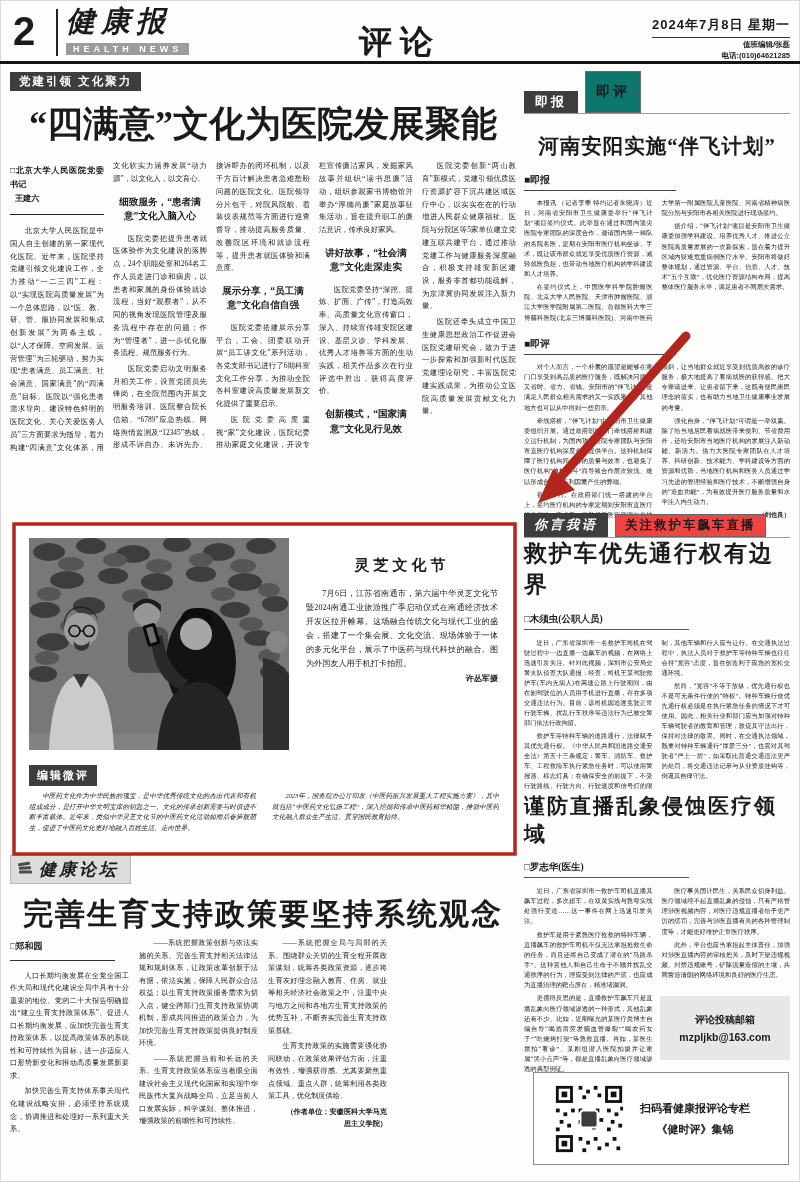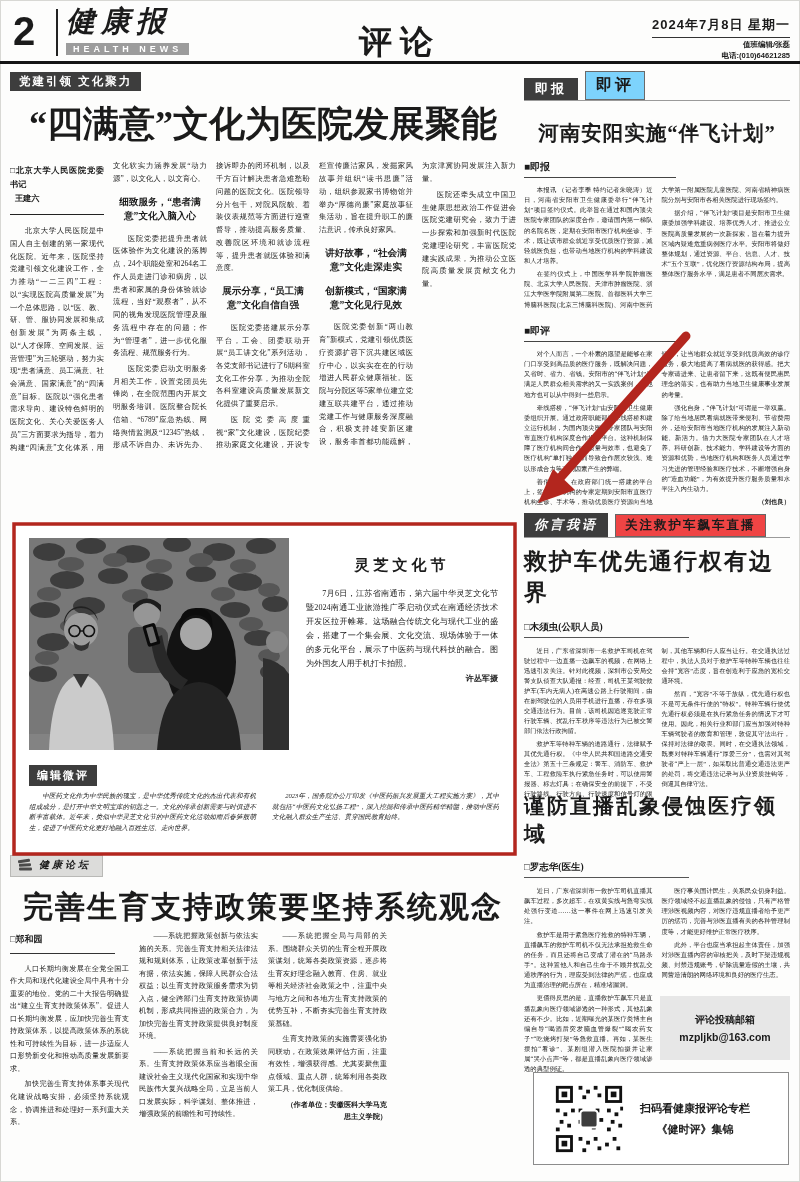--- a/index.html
+++ b/index.html
@@ -32,21 +32,21 @@
   .main-title { text-align:center; font-size:36px; font-weight:900; margin-top:13px; line-height:1.15; }
   .main-cols { margin-top:15px; height:296px; column-count:5; column-gap:9px; font-size:7.4px; line-height:1.72; }
   .byline-box { font-size:8.2px; font-weight:700; border-bottom:1.6px solid #222; padding:4px 0 8px; margin-bottom:10px; line-height:1.7; break-inside:avoid; }
   .byline-box .nm { display:block; margin-left:0.6em; }
   h3.isub { font-size:9.6px; font-weight:900; text-align:center; margin:9px 3px; line-height:1.5; break-inside:avoid; }
 
   
   .rt { position:absolute; left:524px; top:71px; width:266px; }
   .tabs { display:flex; gap:7px; align-items:flex-end; border-bottom:1px solid #9a9a9a; padding-bottom:0; }
   .tab-dark { font-size:13px; padding:2px 11px; letter-spacing:3px; }
-  .tab-box { font-size:16px; font-weight:700; font-family:"Liberation Sans",sans-serif; border:1.5px solid #6a6a6a; padding:3px 10px; letter-spacing:3px; background:#7dd3fc; }
+  .tab-box { font-size:14px; font-weight:700; font-family:"Liberation Sans",sans-serif; border:1.5px solid #6a6a6a; padding:11px 10px; letter-spacing:3px; background:#0f766e; }
   .rt-title { font-size:20.5px; font-weight:900; text-align:center; margin-top:18px; letter-spacing:1px; }
   .slabel { font-size:10px; font-weight:800; font-family:"Liberation Sans",sans-serif; border-bottom:1.5px solid #444; width:57%; padding-bottom:3px; margin:13px 0 7px; }
   .two-cols { column-count:2; column-gap:9px; font-size:6.35px; line-height:1.6; }
   .jibao-cols { height:126px; }
   .jiping-cols { height:172px; column-fill:balance; }
 
   
   .photo-block { position:absolute; left:14px; top:524px; width:501px; height:330px; background:#fff; }
   .photo-frame { position:absolute; left:15px; top:14px; width:260px; height:212px; background:#777; overflow:hidden; }
   .photo-frame svg { filter:grayscale(1) contrast(1.03); display:block; }
@@ -55,38 +55,38 @@
   .cap-text { font-size:8.1px; line-height:1.74; text-align:justify; text-indent:2em; }
   .cap-credit { text-align:right; font-size:8.1px; font-weight:700; margin-top:2px; }
   .micro-badge { position:absolute; left:15px; top:241px; font-size:11px; padding:3px 8px; letter-spacing:2px; }
   .micro { position:absolute; left:15px; top:267px; width:470px; height:56px; column-count:2; column-gap:16px; font-size:6.6px; line-height:1.62; font-style:italic; text-align:justify; overflow:hidden; }
 
   
   .ny { position:absolute; left:524px; top:513px; width:266px; }
   .ny-head { display:flex; align-items:flex-end; border-bottom:1px solid #9a9a9a; }
   .ny-badge { font-size:13px; font-style:italic; padding:3px 10px; letter-spacing:3px; }
   .ny-topic { font-size:12.5px; font-weight:700; border:1.5px solid #666; padding:2px 9px; margin-left:7px; letter-spacing:2px; background:#ef4444; }
-  .ny-title { font-size:23px; font-weight:900; margin-top:8px; letter-spacing:2px; }
+  .ny-title { font-size:23px; font-weight:900; margin-top:0; letter-spacing:2px; }
   .byline2 { font-size:9.5px; font-weight:800; border-bottom:1.2px solid #555; width:62%; padding-bottom:3px; margin:13px 0 8px; }
   .ny-cols { height:154px; font-size:6.25px; }
 
   
   .jf { position:absolute; left:524px; top:792px; width:266px; }
   .jf-title { font-size:21px; font-weight:900; letter-spacing:2px; }
   .jf-cols { height:202px; }
   .mailbox { position:absolute; left:660px; top:996px; width:130px; height:64px; background:#e7e7e7; display:flex; flex-direction:column; justify-content:center; text-align:center; font-family:"Liberation Sans",sans-serif; font-weight:700; z-index:5; }
   .mail-l1 { font-size:10px; }
   .mail-l2 { font-size:10.5px; margin-top:4px; }
   .qrbox { position:absolute; left:533px; top:1072px; width:256px; height:93px; border:1.5px solid #8c8c8c; display:flex; align-items:center; background:#fff; }
   .qr { margin-left:20px; flex:0 0 auto; }
   .qr-text { margin-left:16px; font-size:11px; font-weight:800; line-height:1.9; text-align:center; }
 
   
   .forum { position:absolute; left:10px; top:855px; width:506px; }
-  .forum-badge { display:inline-flex; align-items:flex-start; background:#dcdcda; border:1px solid #b9b9b6; padding:2px 11px 2px 6px; font-size:10px; font-weight:900; font-style:italic; letter-spacing:3px; }
+  .forum-badge { display:inline-flex; align-items:center; background:#dcdcda; border:1px solid #b9b9b6; padding:2px 11px 2px 6px; font-size:17px; font-weight:900; font-style:italic; letter-spacing:3px; }
   .forum-icon { margin-right:6px; display:inline-block; }
   .forum-title { font-size:30px; font-weight:900; text-align:center; margin-top:10px; letter-spacing:2px; }
   .forum-cols { margin-top:2px; height:214px; column-count:4; column-gap:10px; font-size:7.2px; line-height:1.74; }
   .byline3 { font-size:9px; font-weight:800; border-bottom:1.4px solid #333; width:88%; padding:2px 0 5px; margin-bottom:9px; break-inside:avoid; }
 
   
   .annot { position:absolute; left:0; top:0; z-index:40; pointer-events:none; }
 </style>
 </head>
 <body>
@@ -117,20 +117,21 @@
         <span class="nm">王建六</span>
       </div>
       <p class="bp">北京大学人民医院是中国人自主创建的第一家现代化医院。近年来，医院坚持党建引领文化建设工作，全力推动“一二三四”工程：以“实现医院高质量发展”为一个总体思路，以“医、教、研、管、服协同发展和集成创新发展”为两条主线，以“人才保障、空间发展、运营管理”为三轮驱动，努力实现“患者满意、员工满意、社会满意、国家满意”的“四满意”目标。医院以“强化患者需求导向、建设特色鲜明的医院文化、关心关爱医务人员”三方面要求为指导，着力构建“四满意”文化体系，用文化软实力涵养发展“动力源”，以文化人，以文育心。</p>
       <h3 class="isub">细致服务，“患者满意”文化入脑入心</h3>
       <p class="bp">医院党委把提升患者就医体验作为文化建设的落脚点，24个职能处室和264名工作人员走进门诊和病房，以患者和家属的身份体验就诊流程，当好“观察者”，从不同的视角发现医院管理及服务流程中存在的问题；作为“管理者”，进一步优化服务流程、规范服务行为。</p>
       <p class="bp">医院党委启动文明服务月相关工作，设置党团员先锋岗，在全院范围内开展文明服务培训。医院整合院长信箱、“6789”应急热线、网络舆情监测及“12345”热线，形成不诉自办、未诉先办、接诉即办的闭环机制，以及千方百计解决患者急难愁盼问题的医院文化。医院领导分片包干，对院风院貌、着装仪表规范等方面进行巡查督导，推动提高服务质量、改善院区环境和就诊流程等，提升患者就医体验和满意度。</p>
       <h3 class="isub">展示分享，“员工满意”文化自信自强</h3>
       <p class="bp">医院党委搭建展示分享平台，工会、团委联动开展“员工讲文化”系列活动，各党支部书记进行了6期科室文化工作分享，为推动全院各科室建设高质量发展新文化提供了重要启示。</p>
       <p class="bp">医院党委高度重视“家”文化建设，医院纪委推动家庭文化建设，开设专栏宣传廉洁家风，发掘家风故事并组织“读书思廉”活动，组织参观家书博物馆并举办“厚德尚廉”家庭故事征集活动，旨在提升职工的廉洁意识，传承良好家风。</p>
       <h3 class="isub">讲好故事，“社会满意”文化走深走实</h3>
+      <p class="bp">医院党委坚持“深挖、提炼、扩面、广传”，打造高效率、高质量文化宣传窗口，深入、持续宣传雄安院区建设、基层义诊、学科发展、优秀人才培养等方面的生动实践，相关作品多次在行业评选中胜出，获得高度评价。</p>
       <h3 class="isub">创新模式，“国家满意”文化见行见效</h3>
       <p class="bp">医院党委创新“两山教育”新模式，党建引领优质医疗资源扩容下沉共建区域医疗中心，以实实在在的行动增进人民群众健康福祉。医院与分院区等5家单位建立党建互联共建平台，通过推动党建工作与健康服务深度融合，积极支持雄安新区建设，服务非首都功能疏解，为京津冀协同发展注入新力量。</p>
       <p class="bp">医院还牵头成立中国卫生健康思想政治工作促进会医院党建研究会，致力于进一步探索和加强新时代医院党建理论研究，丰富医院党建实践成果，为推动公立医院高质量发展贡献文化力量。</p>
     </div>
   </section>
 
   <section class="rt">
     <div class="tabs">
       <span class="badge-dark tab-dark">即报</span>
       <span class="tab-box">即评</span>

